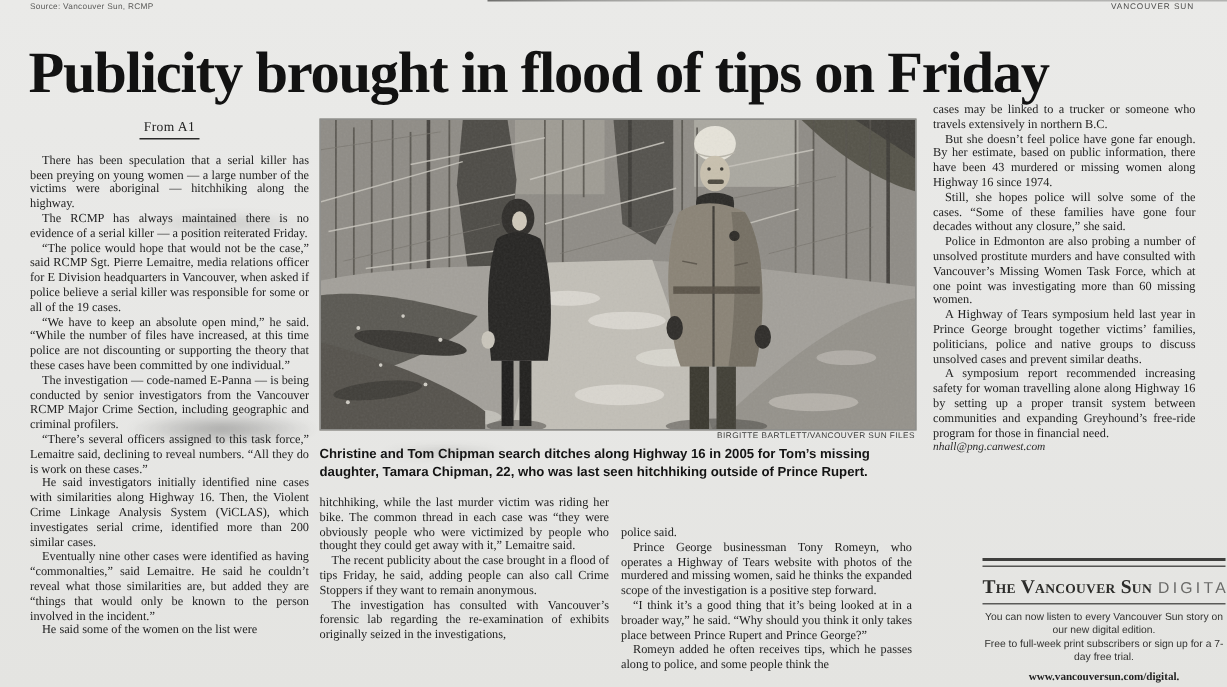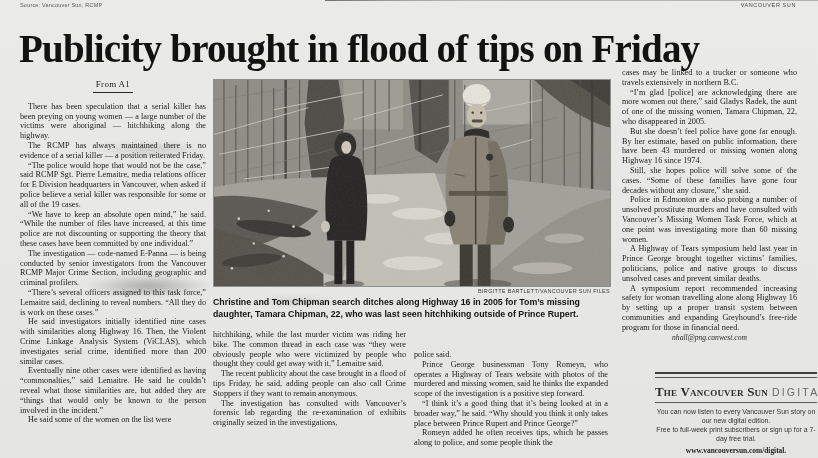--- a/index.html
+++ b/index.html
@@ -19,21 +19,21 @@
   .col{position:absolute;text-align:justify;font-size:8.2px;line-height:9.8px;color:#222;}
   .col p{margin:0;text-indent:8px;}
   .col p.noindent{text-indent:0;}
   .col1{left:20px;top:80px;width:186px;height:378px;}
   .col2{left:213px;top:330px;width:193px;height:128px;}
   .col3{left:414px;top:330px;width:194px;height:128px;margin-top:20px;}
   .col4{left:622px;top:68px;width:175px;height:300px;}
   .from-a1-wrap{text-align:center;margin-bottom:9px;text-indent:0;}
   .from-a1{display:inline-block;font-weight:normal;font-size:9px;letter-spacing:.3px;
     border-bottom:1px solid #2a2a2a;padding:0 3px 2px 3px;}
-  .email{text-align:center;font-style:italic;font-size:7.6px;margin-top:2px;color:#2a2a2a;}
+  .email{text-align:left;font-style:italic;font-size:7.6px;margin-top:2px;color:#2a2a2a;}
   .photo{position:absolute;left:213px;top:79px;width:398px;height:208px;
     border:1px solid #8f8f8c;box-sizing:border-box;background:#96938d;}
   .photo svg{display:block;width:100%;height:100%;}
   .photo-credit{position:absolute;top:288px;left:413px;width:197px;text-align:right;
     font-family:"Liberation Sans",sans-serif;font-size:5.5px;color:#3c3c3a;letter-spacing:.3px;}
   .caption{position:absolute;left:213px;top:297px;width:396px;
     font-family:"Liberation Sans",sans-serif;font-weight:bold;font-size:8.8px;
     line-height:11.5px;color:#141414;}
   .promo{position:absolute;left:633px;top:372px;width:162px;
     font-family:"Liberation Sans",sans-serif;text-align:center;margin-left:22px;}
@@ -212,21 +212,20 @@
 
   <div class="col col3">
     <p class="noindent">police said.</p>
     <p>Prince George businessman Tony Romeyn, who operates a Highway of Tears website with photos of the murdered and missing women, said he thinks the expanded scope of the investigation is a positive step forward.</p>
     <p>“I think it’s a good thing that it’s being looked at in a broader way,” he said. “Why should you think it only takes place between Prince Rupert and Prince George?”</p>
     <p>Romeyn added he often receives tips, which he passes along to police, and some people think the</p>
   </div>
 
   <div class="col col4">
     <p class="noindent">cases may be linked to a trucker or someone who travels extensively in northern B.C.</p>
-    <p>“I’m glad [police] are acknowledging there are more women out there,” said Gladys Radek, the aunt of one of the missing women, Tamara Chipman, 22, who disappeared in 2005.</p>
     <p>But she doesn’t feel police have gone far enough. By her estimate, based on public information, there have been 43 murdered or missing women along Highway 16 since 1974.</p>
     <p>Still, she hopes police will solve some of the cases. “Some of these families have gone four decades without any closure,” she said.</p>
     <p>Police in Edmonton are also probing a number of unsolved prostitute murders and have consulted with Vancouver’s Missing Women Task Force, which at one point was investigating more than 60 missing women.</p>
     <p>A Highway of Tears symposium held last year in Prince George brought together victims’ families, politicians, police and native groups to discuss unsolved cases and prevent similar deaths.</p>
     <p>A symposium report recommended increasing safety for woman travelling alone along Highway 16 by setting up a proper transit system between communities and expanding Greyhound’s free-ride program for those in financial need.</p>
     <p class="email noindent">nhall@png.canwest.com</p>
   </div>
 
   <div class="promo">
     <div class="rule-a"></div>

